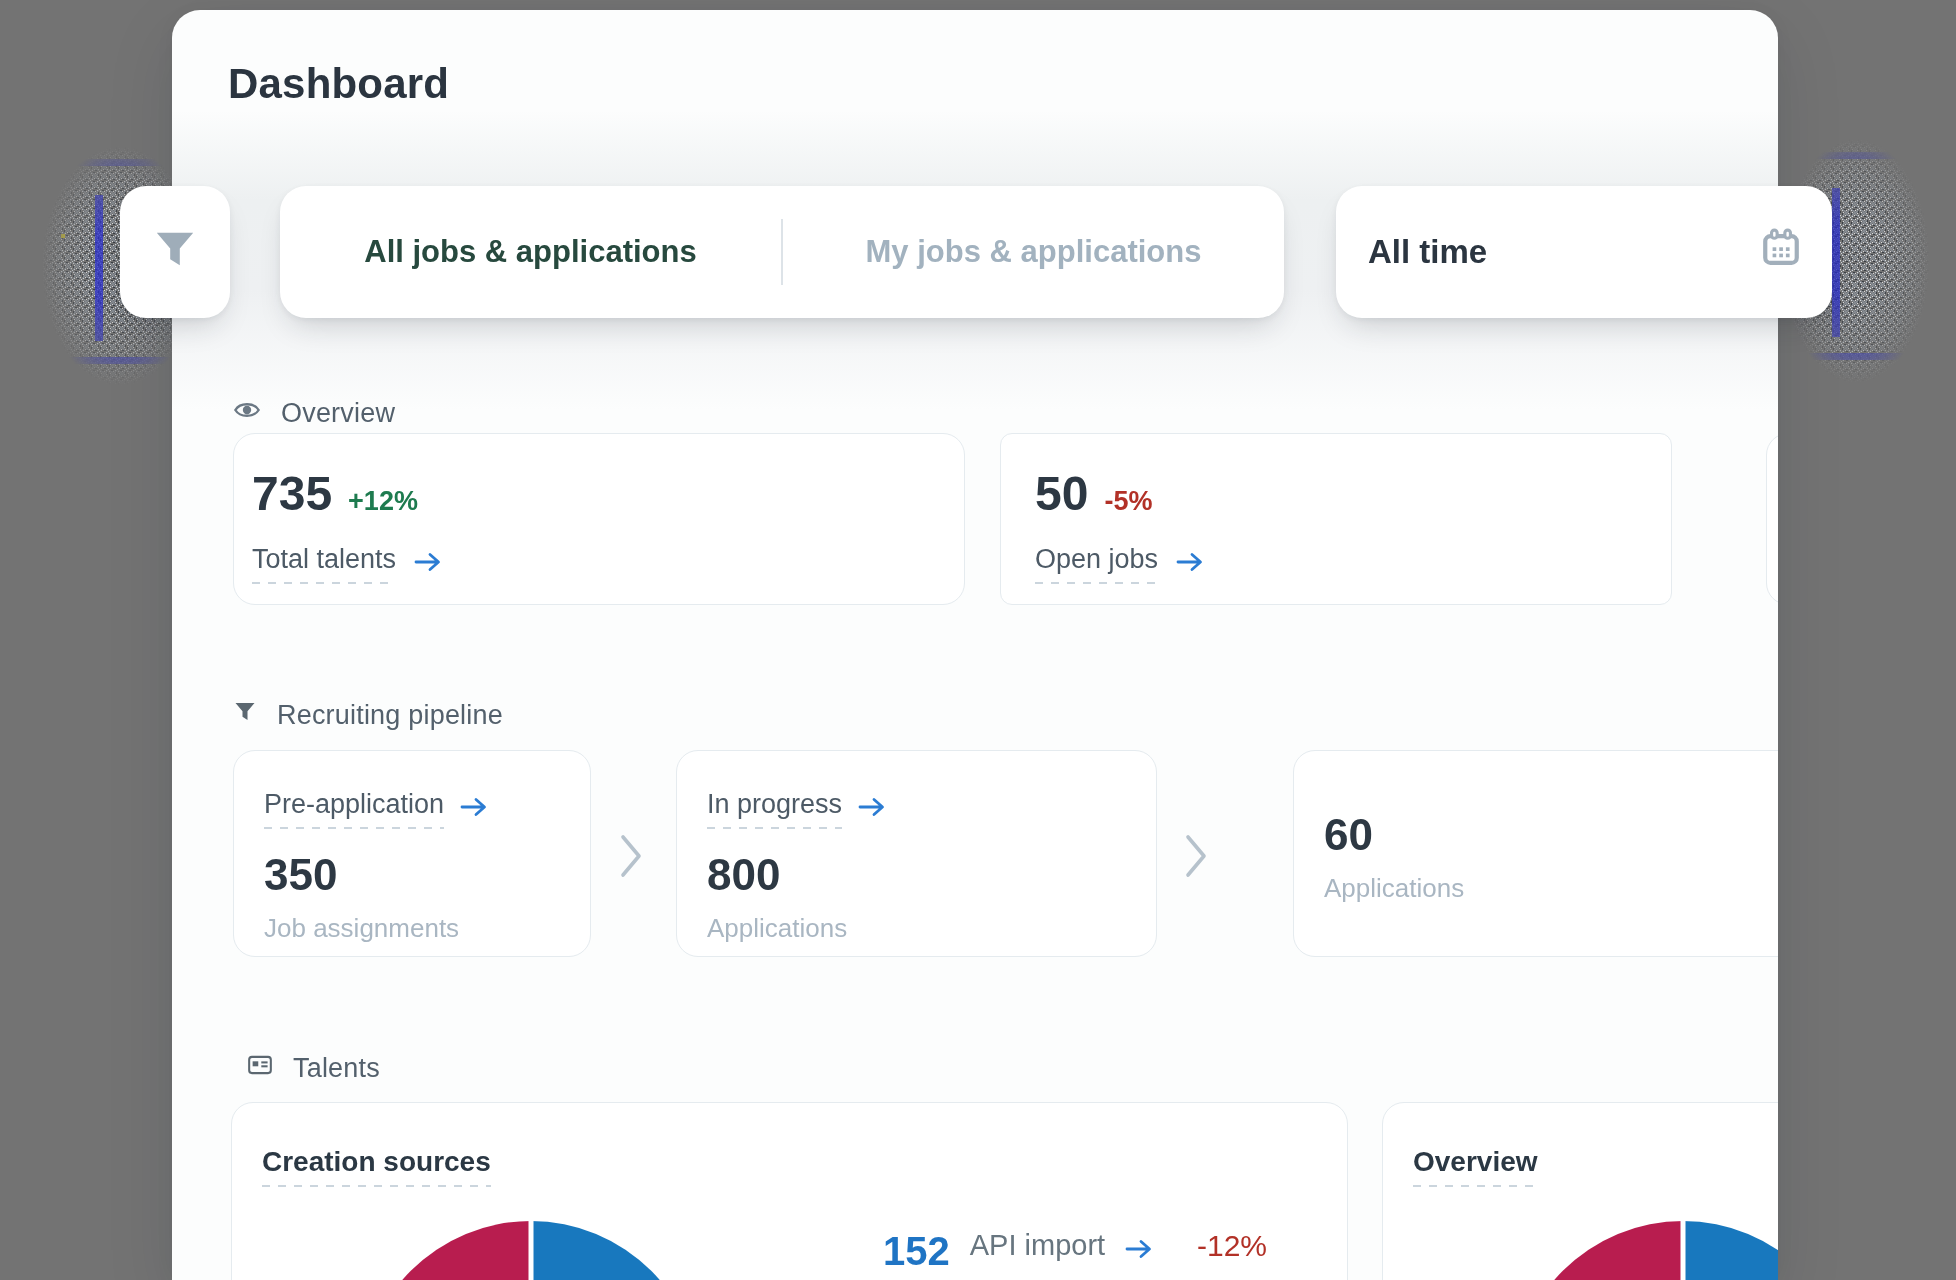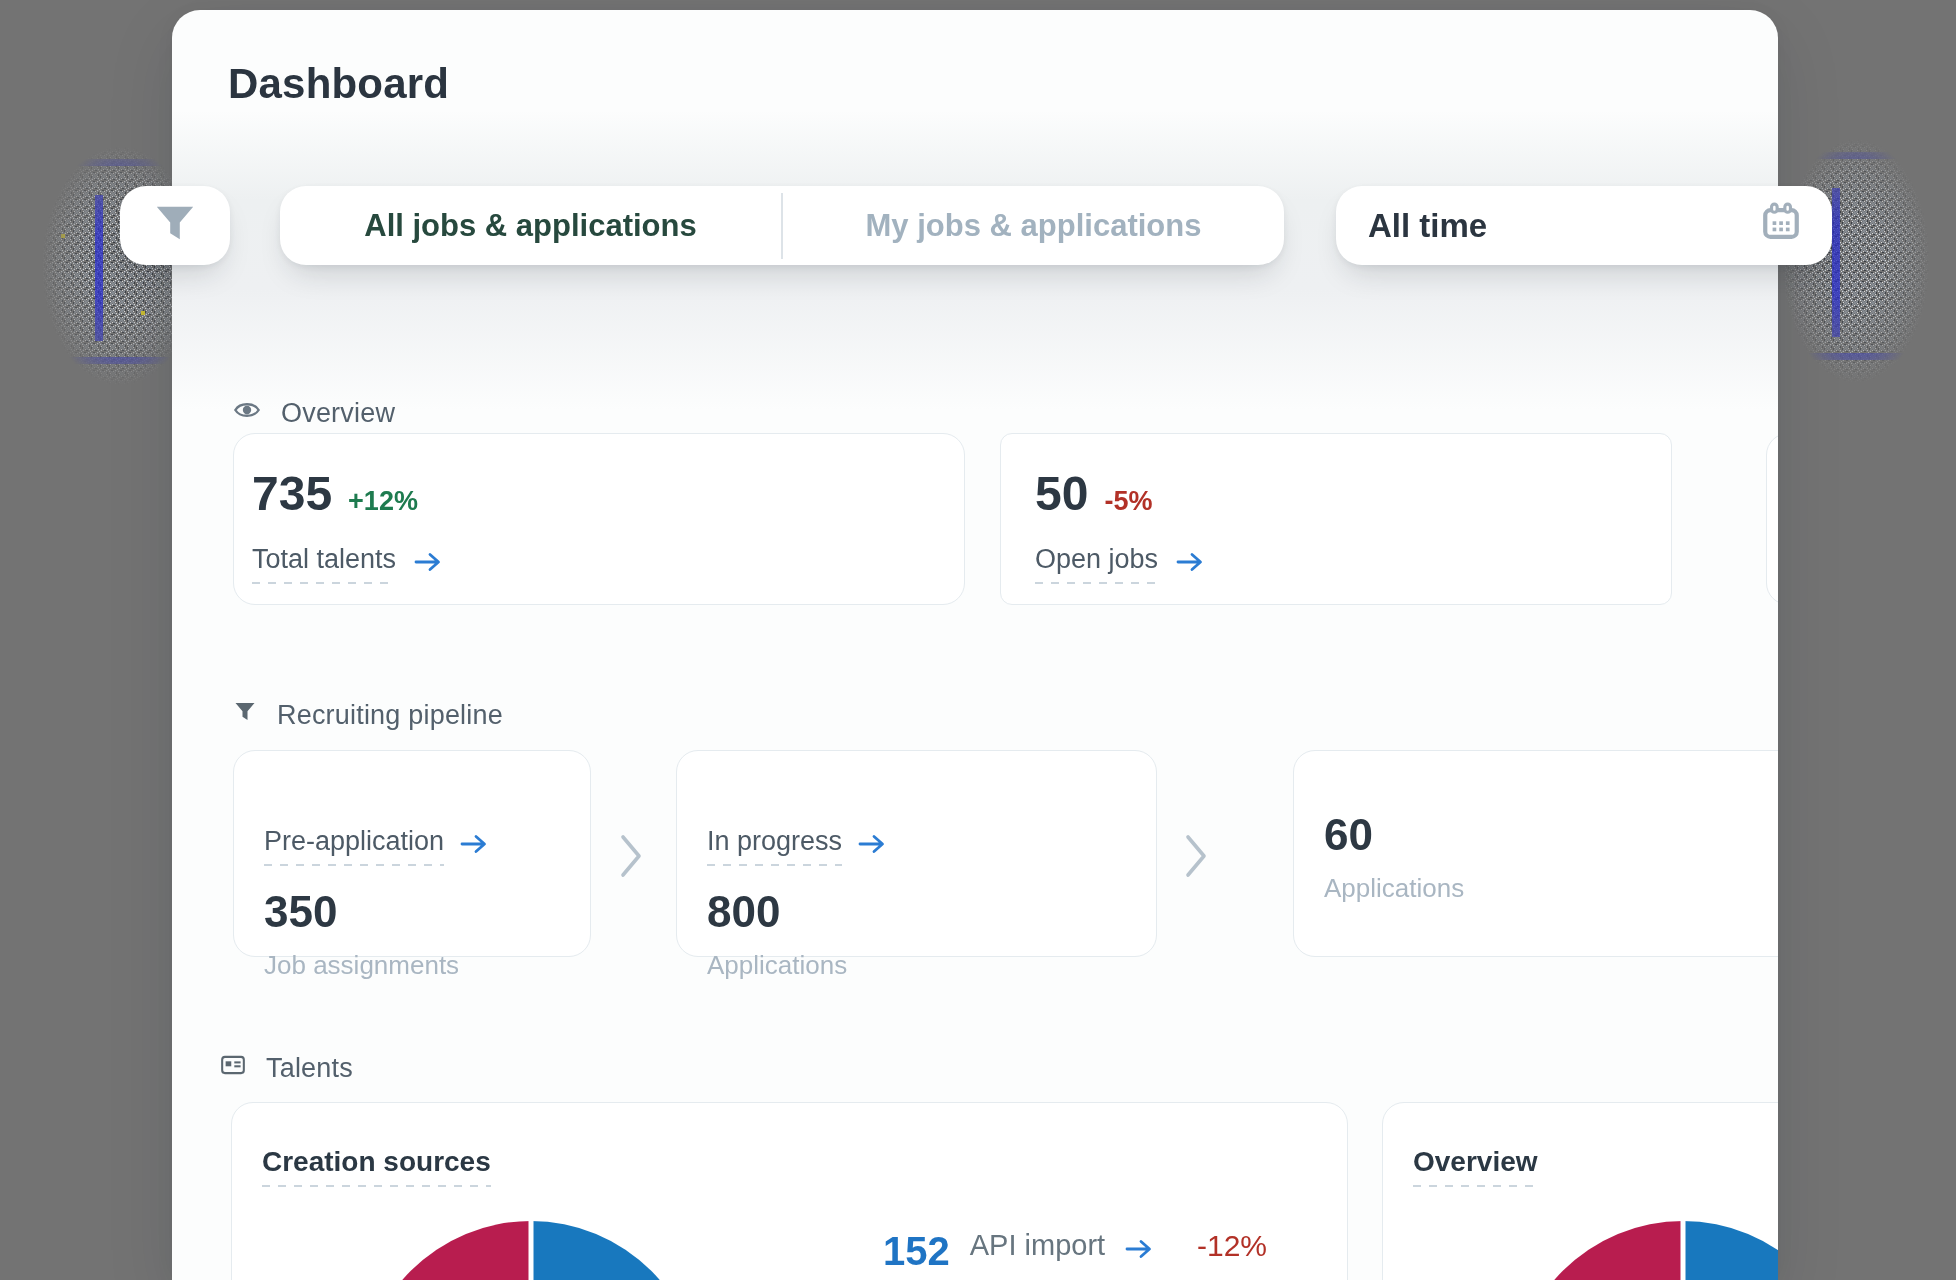--- a/index.html
+++ b/index.html
@@ -26,21 +26,21 @@
   
   .panel{position:absolute;left:172px;top:10px;width:1606px;height:1270px;z-index:2;
          background:#fcfdfd;border-radius:28px 28px 0 0;overflow:hidden;
          box-shadow:0 24px 70px rgba(20,30,45,.10),0 4px 18px rgba(20,30,45,.05);}
   .band{position:absolute;left:0;top:100px;width:100%;height:300px;
         background:linear-gradient(180deg,rgba(236,239,241,0) 0%,#edf0f1 30%,#eef0f2 60%,rgba(238,240,242,0) 100%);}
   .page-title{position:absolute;left:56px;top:50px;font-size:42px;line-height:48px;font-weight:700;
               color:#2b3540;letter-spacing:.2px;}
 
   
-  .float-card{position:absolute;top:186px;height:79px;background:#fff;border-radius:26px;z-index:10;
+  .float-card{position:absolute;top:186px;height:132px;background:#fff;border-radius:26px;z-index:10;
               box-shadow:0 16px 30px -10px rgba(25,35,45,.18),0 2px 6px rgba(25,35,45,.06);box-sizing:border-box;}
   .btn-filter{left:120px;width:110px;display:flex;align-items:center;justify-content:center;}
   .segmented{left:280px;width:1004px;display:flex;align-items:stretch;}
   .seg-opt{flex:1;display:flex;align-items:center;justify-content:center;font-size:31px;cursor:default;}
   .seg-opt.active{color:#27493e;font-weight:700;}
   .seg-opt.inactive{color:#a2b2bf;font-weight:600;}
   .seg-divider{width:2px;height:66px;background:#dde3e8;align-self:center;}
   .date-card{left:1336px;width:496px;display:flex;align-items:center;justify-content:space-between;
              padding:0 30px 0 32px;font-size:33px;font-weight:600;color:#2b3540;}
 
@@ -53,21 +53,21 @@
   .num-row{display:flex;align-items:baseline;gap:16px;}
   .big-num{font-size:48px;font-weight:700;color:#2d3843;line-height:1;}
   .delta{font-size:27px;font-weight:600;line-height:1;}
   .delta.up{color:#1e7b4f;} .delta.down{color:#b23127;}
   .link-row{margin-top:26px;display:flex;align-items:center;gap:18px;}
   .dashed{padding-bottom:9px;
           background:repeating-linear-gradient(90deg,#cbd5dd 0 8px,transparent 8px 16px) left bottom/100% 2px no-repeat;}
   .link-label{font-size:27px;color:#4d5a66;line-height:1.15;}
 
   .pl-card{top:740px;height:207px;padding:38px 30px;display:flex;flex-direction:column;}
-  .stage-link{display:flex;align-items:center;gap:16px;margin-top:37px;}
+  .stage-link{display:flex;align-items:center;gap:16px;}
   .stage-num{font-size:44px;font-weight:700;color:#2d3843;line-height:1;margin-top:24px;}
   .stage-sub{font-size:26px;color:#a9b6c2;line-height:1;margin-top:18px;}
   .chevron{position:absolute;top:822px;}
 
   .tl-card{top:1092px;height:400px;}
   .card-title{position:absolute;left:30px;top:44px;font-size:28px;font-weight:600;color:#2b3844;line-height:1.1;}
   .pie{position:absolute;width:340px;height:340px;border-radius:50%;}
   .pie-gap{position:absolute;left:50%;top:0;width:5px;height:50%;background:#fff;transform:translateX(-50%);}
   .stat-row{position:absolute;left:651px;top:128px;width:384px;display:flex;align-items:flex-start;gap:20px;}
   .stat-val{font-size:40px;font-weight:700;color:#1f74c4;line-height:1;}
@@ -184,21 +184,21 @@
       <svg width="24" height="48" viewBox="0 0 24 48">
           <path d="M4 5 L20 24 L4 43" fill="none" stroke="#b6c2cc" stroke-width="3.6" stroke-linecap="round" stroke-linejoin="round"></path>
         </svg>
     </div>
 
     <div class="card pl-card" style="left:1121px;width:600px;">
       <div class="stage-num">60</div>
       <div class="stage-sub">Applications</div>
     </div>
 
-    <div class="section-head" style="left:48px;top:1042px;">
+    <div class="section-head" style="left:75px;top:1042px;">
       <span>
         <svg width="26" height="26" viewBox="0 0 24 24">
             <rect x="2" y="4.5" width="20" height="15" rx="2.6" fill="none" stroke="#5b6770" stroke-width="1.9"></rect>
             <rect x="5.2" y="8.6" width="5.2" height="4.6" fill="#5b6770"></rect>
             <line x1="13.2" y1="9.6" x2="19" y2="9.6" stroke="#5b6770" stroke-width="1.9"></line>
             <line x1="13.2" y1="13.2" x2="19" y2="13.2" stroke="#5b6770" stroke-width="1.9"></line>
           </svg>
       </span>
       <span>Talents</span>
     </div>

